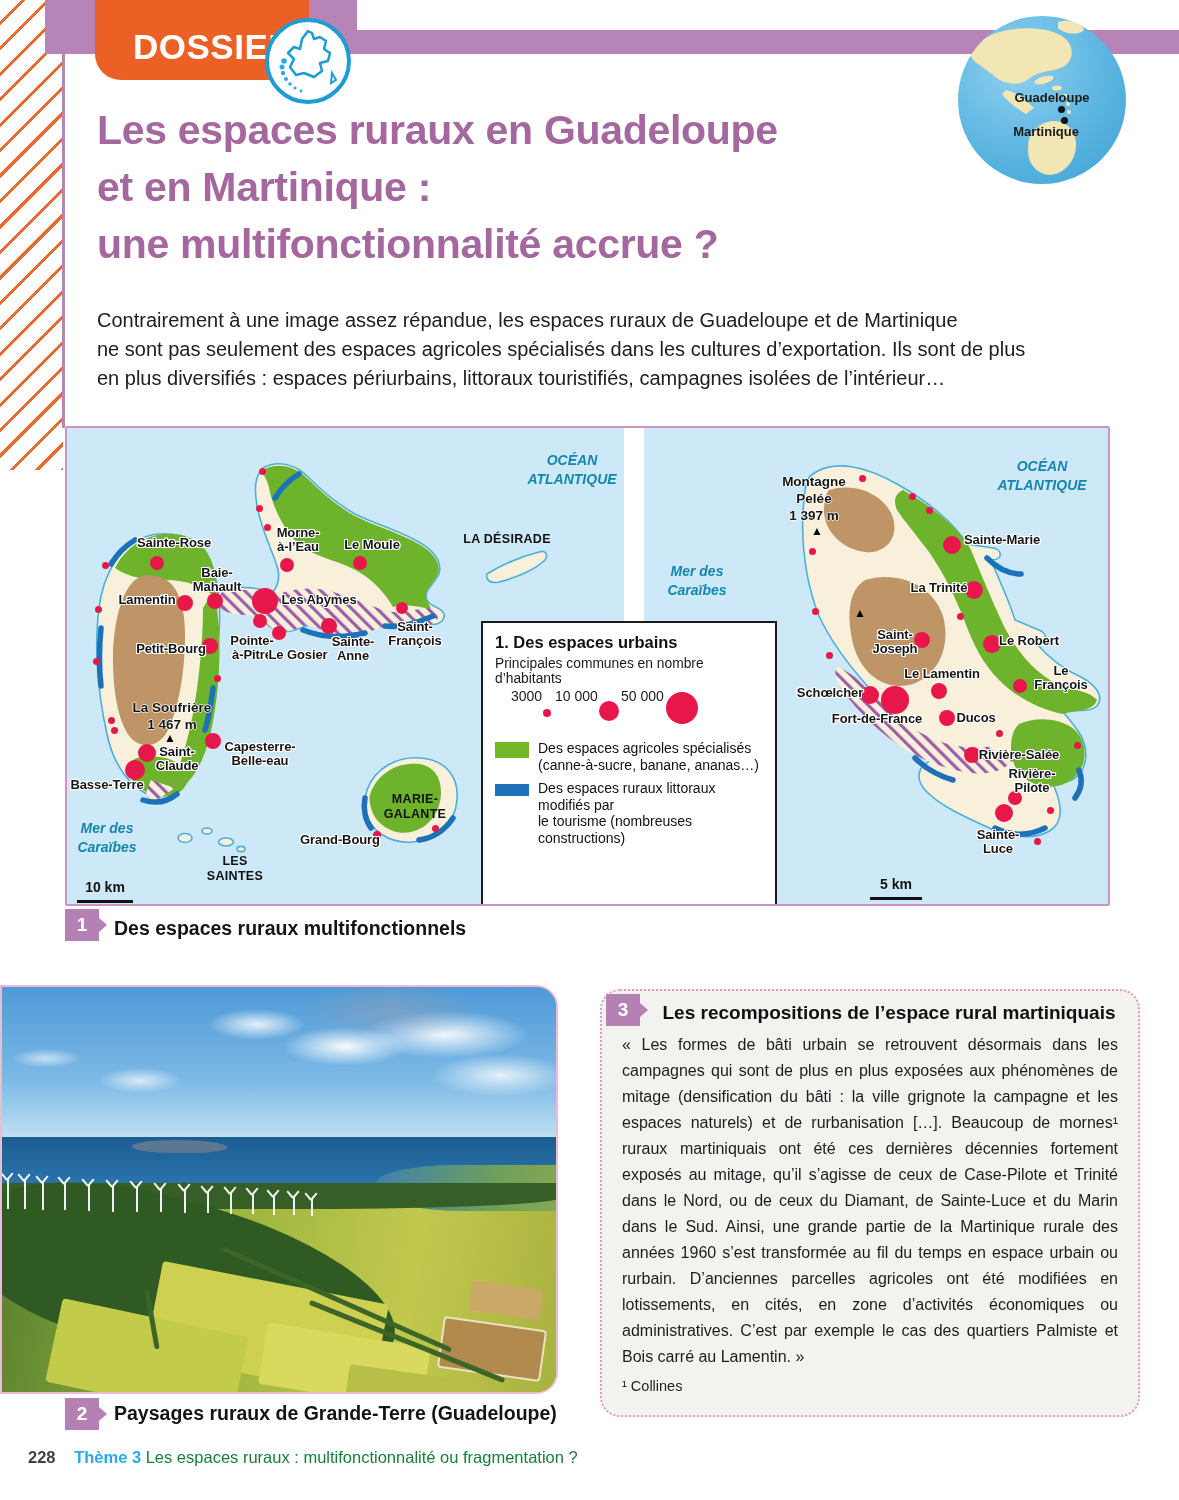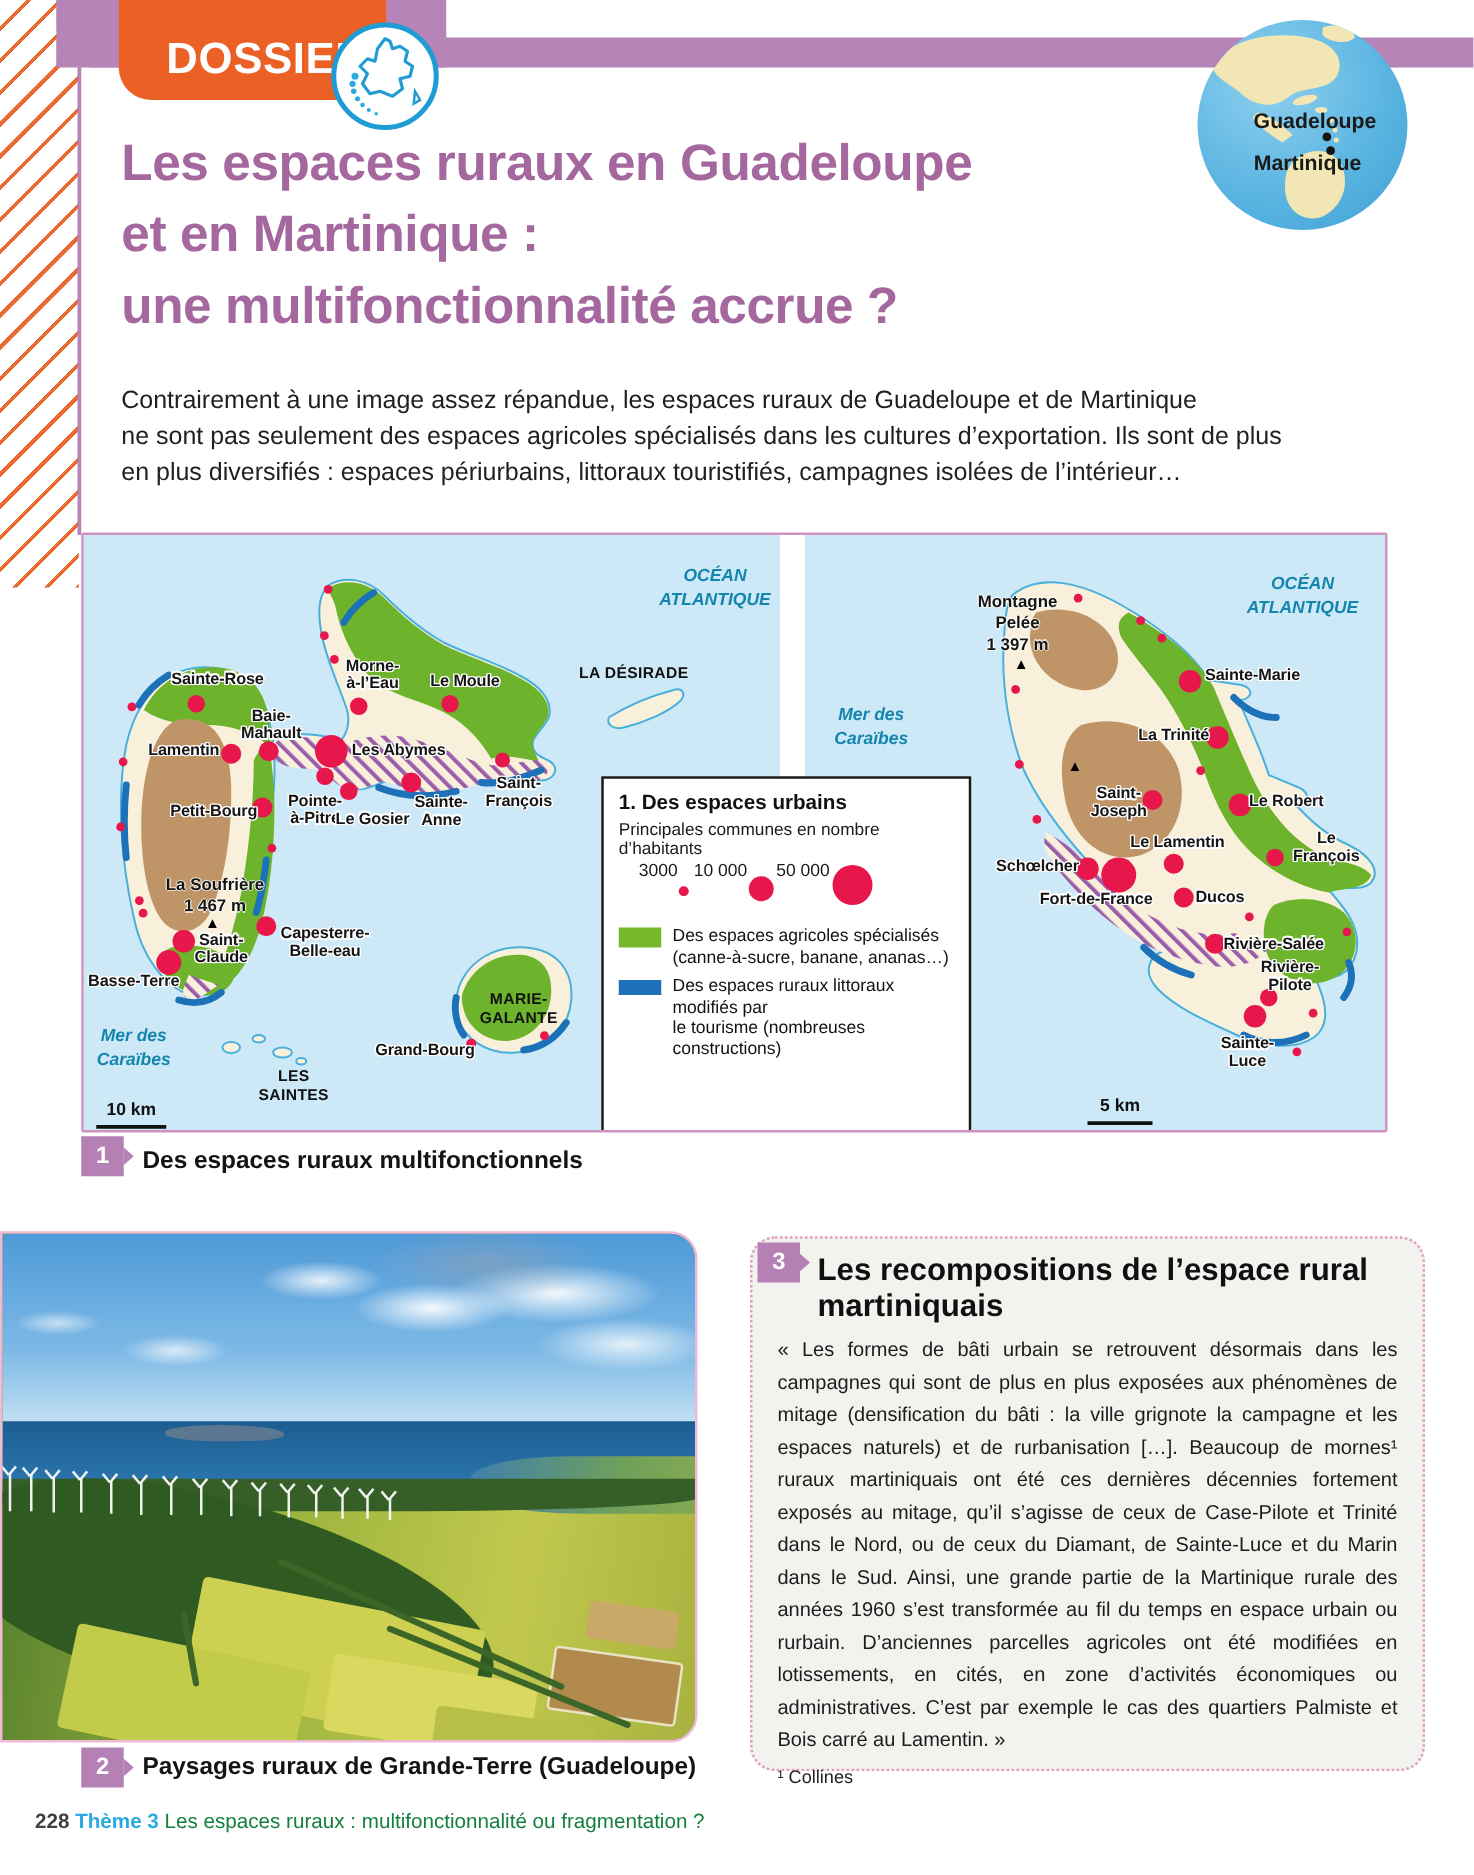--- a/index.html
+++ b/index.html
@@ -17,21 +17,21 @@
   .dossier{position:absolute;left:95px;top:0;width:214px;height:80px;background:#eb6025;
     border-radius:0 0 26px 26px;color:#fff;font-weight:bold;font-size:35px;letter-spacing:.5px;
     display:flex;align-items:center;padding:14px 0 0 38px;z-index:3}
   .badge{position:absolute;left:265px;top:18px;width:86px;height:86px;border-radius:50%;
     background:#fff;border:4px solid #1e9cd3;z-index:4;display:flex;align-items:center;justify-content:center}
 
   
   .globe{position:absolute;left:958px;top:16px;width:168px;height:168px;border-radius:50%;
     background:radial-gradient(circle at 35% 30%,#8fd0ef,#58b3e0 60%,#3e9fd4);overflow:hidden;z-index:2}
   .globe svg{position:absolute;inset:0}
-  .globe-label{position:absolute;transform:translate(-50%,-50%);font-weight:bold;font-size:17px;color:#1a1a1a;z-index:2}
+  .globe-label{position:absolute;transform:translate(-50%,-50%);font-weight:bold;font-size:13px;color:#1a1a1a;z-index:2}
   .globe-dot{position:absolute;width:7px;height:7px;border-radius:50%;background:#141414;z-index:2}
 
   
   .title{position:absolute;left:97px;top:102px;font-size:41px;line-height:57px;font-weight:bold;
     color:#a4679e;white-space:pre-line;letter-spacing:-.3px}
   .intro{position:absolute;left:97px;top:306px;width:1000px;font-size:20px;line-height:29px;
     color:#202020;white-space:pre-line}
 
   
   .mapfig{position:absolute;left:65px;top:426px;width:1045px;height:480px;background:#fff;
@@ -118,28 +118,28 @@
   .turbine{position:absolute;width:2px;background:rgba(250,250,250,.95)}
   .turbine::before,.turbine::after{content:"";position:absolute;left:0;top:0;width:9px;height:2px;
     background:rgba(250,250,250,.95);transform-origin:0 1px}
   .turbine::before{transform:rotate(-50deg)}
   .turbine::after{transform:rotate(-130deg)}
 
   
   .doc3{position:absolute;left:600px;top:989px;width:540px;height:428px;background:#f2f2ef;
     border:2px dotted #e39bc6;border-radius:20px}
   .doc3 .tag{left:4px;top:3px}
-  .doc3 h3{margin:11px 14px 8px 52px;font-size:25px;color:#101010}
+  .doc3 h3{margin:11px 14px 8px 52px;text-align:center;font-size:19px;color:#101010}
   .quote{margin:6px 20px 0;font-size:16px;line-height:26px;text-align:justify;color:#1c1c1c}
   .footnote{margin:8px 20px 0;font-size:14.5px;color:#222}
   .source{margin:9px 22px 0;text-align:right;font-size:15.5px;line-height:22px;color:#222}
 
   
   .footer{position:absolute;left:28px;top:1448px;font-size:16.5px}
-  .footer .pg{color:#3f3f3f;font-weight:bold;}
+  .footer .pg{color:#3f3f3f;font-weight:bold;margin-right:14px}
   .footer .th{color:#29abe2;font-weight:bold}
   .footer .ft{color:#15803d}
 </style>
 </head>
 <body>
 
 <div class="page">
 
   <div class="stripes"></div>
   <div class="vline"></div>

